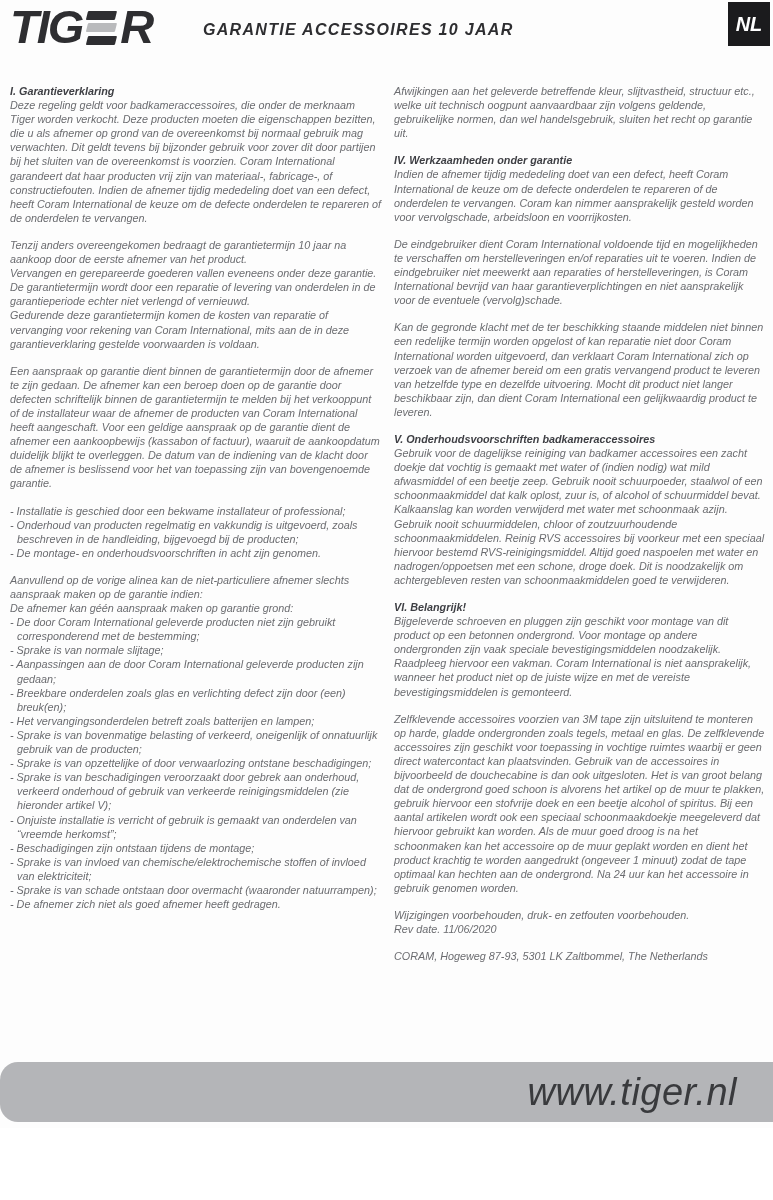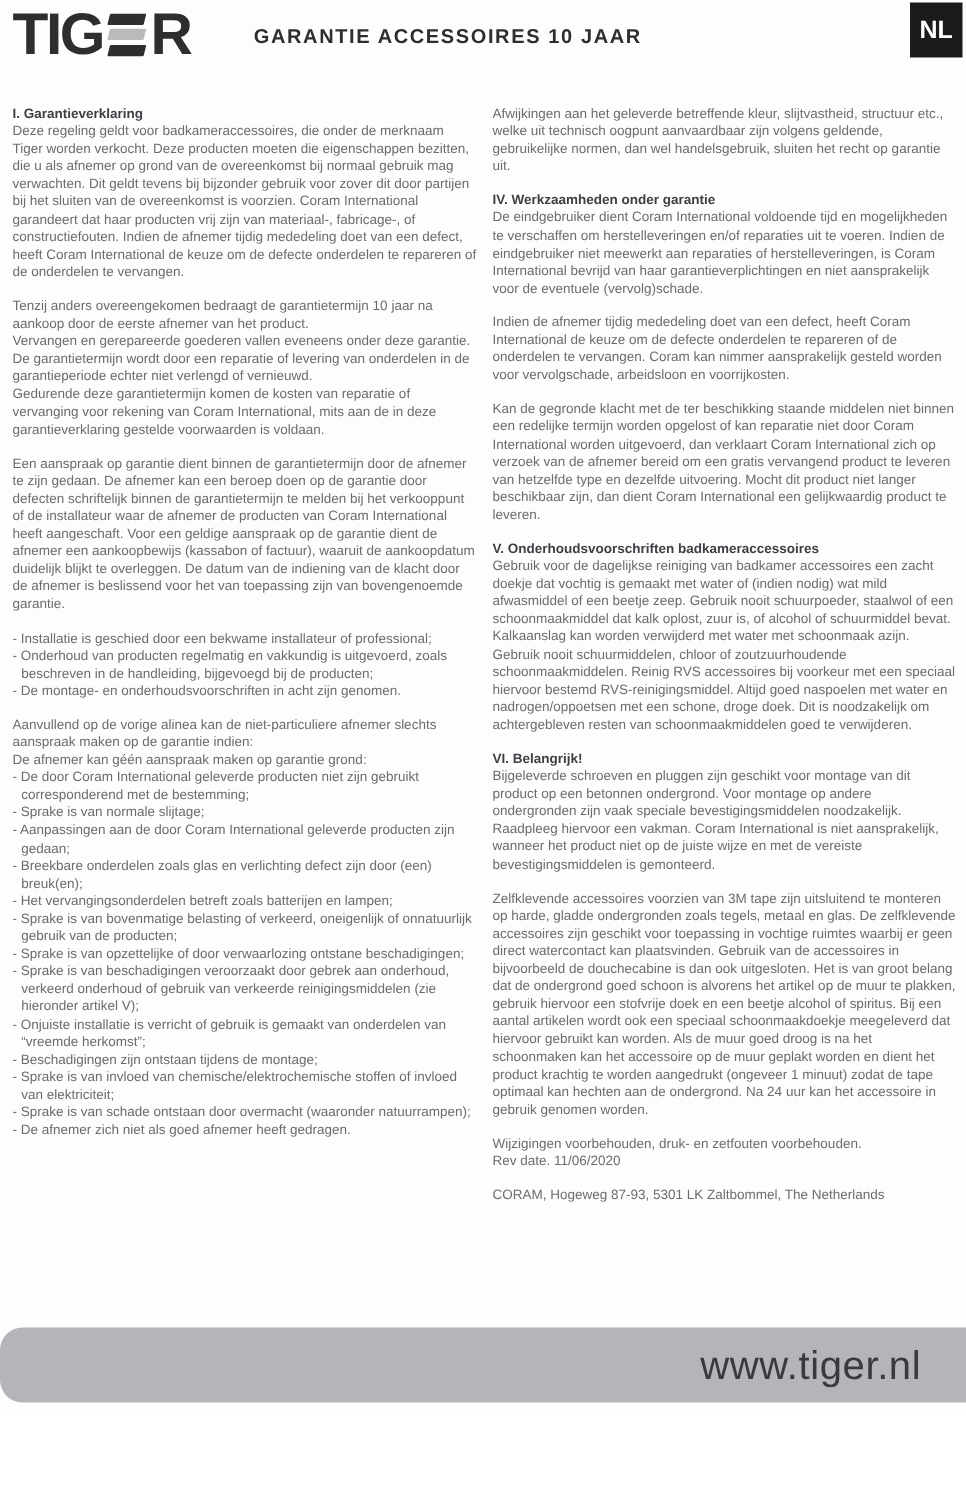--- a/index.html
+++ b/index.html
@@ -1,17 +1,17 @@
 <!DOCTYPE html>
 <html style="--page-bg: #fdfdfd; --logo-dark: #2e2e31; --logo-gray-bar: #b9babc; --heading-text: #3e3f44; --body-text: #6b6c70; --badge-bg: #1b1b1d; --badge-text: #ffffff; --footer-bar: #b4b5b8; --footer-text: #393a3d;"><head>
 <meta charset="utf-8">
 <style>
   html,body{margin:0;padding:0;}
   body{font-family:"Liberation Sans","DejaVu Sans",sans-serif;}
-  .page{position:relative;width:773px;height:1128px;background:var(--page-bg,#fdfdfd);overflow:hidden;}
+  .page{position:relative;width:773px;height:1128px;background:var(--page-bg,#fdfdfd);overflow:hidden;font-style:italic;}
 
   
   .logo{position:absolute;left:10px;top:5px;display:flex;align-items:flex-start;}
   .logo-text{font-size:47px;font-weight:bold;color:var(--logo-dark,#2e2e31);letter-spacing:-2px;line-height:44px;}
   .logo-ebars{display:inline-flex;flex-direction:column;justify-content:space-between;height:33px;width:29px;margin:6px 4px 0 5px;}
   .logo-ebars .bar{height:8.5px;transform:skewX(-14deg);border-radius:1px;}
   .bar-dark{background:var(--logo-dark,#2e2e31);}
   .bar-light{background:var(--logo-gray-bar,#b9babc);}
   .doc-title{position:absolute;left:203px;top:21px;font-size:16px;font-weight:bold;letter-spacing:1.3px;color:var(--logo-dark,#2d2d30);}
   .nl-badge{position:absolute;right:3px;top:2px;width:42px;height:44px;background:var(--badge-bg,#1b1b1d);color:var(--badge-text,#fff);
@@ -22,21 +22,21 @@
   .col{width:372px;}
   .block{font-size:10.8px;line-height:14.1px;color:var(--body-text,#6b6c70);}
   .heading{font-weight:bold;color:var(--heading-text,#3e3f44);}
   .para,.list{margin-bottom:13px;white-space:pre-line;}
   .para-tight{margin-bottom:0;}
   .li{padding-left:7px;text-indent:-7px;}
 
   
   .footer-bar{position:absolute;left:0;right:0;bottom:6px;height:60px;background:var(--footer-bar,#b4b5b8);
     border-radius:18px 0 0 18px;display:flex;align-items:center;justify-content:flex-end;padding-right:36px;box-sizing:border-box;}
-  .footer-url{font-size:32px;color:var(--footer-text,#393a3d);letter-spacing:0.5px;}
+  .footer-url{font-size:38px;color:var(--footer-text,#393a3d);letter-spacing:0.5px;}
 </style>
 </head>
 <body>
 
 <div class="page">
 
   <div class="logo">
     <span class="logo-text">TIG</span>
     <span class="logo-ebars">
       <span class="bar bar-dark"></span>
@@ -61,22 +61,22 @@
 Gedurende deze garantietermijn komen de kosten van reparatie of vervanging voor rekening van Coram International, mits aan de in deze garantieverklaring gestelde voorwaarden is voldaan.</div>
         <div class="block para">Een aanspraak op garantie dient binnen de garantietermijn door de afnemer te zijn gedaan. De afnemer kan een beroep doen op de garantie door defecten schriftelijk binnen de garantietermijn te melden bij het verkooppunt of de installateur waar de afnemer de producten van Coram International heeft aangeschaft. Voor een geldige aanspraak op de garantie dient de afnemer een aankoopbewijs (kassabon of factuur), waaruit de aankoopdatum duidelijk blijkt te overleggen. De datum van de indiening van de klacht door de afnemer is beslissend voor het van toepassing zijn van bovengenoemde garantie.</div>
         <div class="block list"><div class="li">- Installatie is geschied door een bekwame installateur of professional;</div><div class="li">- Onderhoud van producten regelmatig en vakkundig is uitgevoerd, zoals beschreven in de handleiding, bijgevoegd bij de producten;</div><div class="li">- De montage- en onderhoudsvoorschriften in acht zijn genomen.</div></div>
         <div class="block para para-tight">Aanvullend op de vorige alinea kan de niet-particuliere afnemer slechts aanspraak maken op de garantie indien:</div>
         <div class="block para para-tight">De afnemer kan géén aanspraak maken op garantie grond:</div>
         <div class="block list"><div class="li">- De door Coram International geleverde producten niet zijn gebruikt corresponderend met de bestemming;</div><div class="li">- Sprake is van normale slijtage;</div><div class="li">- Aanpassingen aan de door Coram International geleverde producten zijn gedaan;</div><div class="li">- Breekbare onderdelen zoals glas en verlichting defect zijn door (een) breuk(en);</div><div class="li">- Het vervangingsonderdelen betreft zoals batterijen en lampen;</div><div class="li">- Sprake is van bovenmatige belasting of verkeerd, oneigenlijk of onnatuurlijk gebruik van de producten;</div><div class="li">- Sprake is van opzettelijke of door verwaarlozing ontstane beschadigingen;</div><div class="li">- Sprake is van beschadigingen veroorzaakt door gebrek aan onderhoud, verkeerd onderhoud of gebruik van verkeerde reinigingsmiddelen (zie hieronder artikel V);</div><div class="li">- Onjuiste installatie is verricht of gebruik is gemaakt van onderdelen van “vreemde herkomst”;</div><div class="li">- Beschadigingen zijn ontstaan tijdens de montage;</div><div class="li">- Sprake is van invloed van chemische/elektrochemische stoffen of invloed van elektriciteit;</div><div class="li">- Sprake is van schade ontstaan door overmacht (waaronder natuurrampen);</div><div class="li">- De afnemer zich niet als goed afnemer heeft gedragen.</div></div>
       </div>
     <div class="col">
         <div class="block para">Afwijkingen aan het geleverde betreffende kleur, slijtvastheid, structuur etc., welke uit technisch oogpunt aanvaardbaar zijn volgens geldende, gebruikelijke normen, dan wel handelsgebruik, sluiten het recht op garantie uit.</div>
         <div class="block heading">IV. Werkzaamheden onder garantie</div>
+        <div class="block para">Indien de afnemer tijdig mededeling doet van een defect, heeft Coram International de keuze om de defecte onderdelen te repareren of de onderdelen te vervangen. Coram kan nimmer aansprakelijk gesteld worden voor vervolgschade, arbeidsloon en voorrijkosten.</div>
         <div class="block para">De eindgebruiker dient Coram International voldoende tijd en mogelijkheden te verschaffen om herstelleveringen en/of reparaties uit te voeren. Indien de eindgebruiker niet meewerkt aan reparaties of herstelleveringen, is Coram International bevrijd van haar garantieverplichtingen en niet aansprakelijk voor de eventuele (vervolg)schade.</div>
-        <div class="block para">Indien de afnemer tijdig mededeling doet van een defect, heeft Coram International de keuze om de defecte onderdelen te repareren of de onderdelen te vervangen. Coram kan nimmer aansprakelijk gesteld worden voor vervolgschade, arbeidsloon en voorrijkosten.</div>
         <div class="block para">Kan de gegronde klacht met de ter beschikking staande middelen niet binnen een redelijke termijn worden opgelost of kan reparatie niet door Coram International worden uitgevoerd, dan verklaart Coram International zich op verzoek van de afnemer bereid om een gratis vervangend product te leveren van hetzelfde type en dezelfde uitvoering. Mocht dit product niet langer beschikbaar zijn, dan dient Coram International een gelijkwaardig product te leveren.</div>
         <div class="block heading">V. Onderhoudsvoorschriften badkameraccessoires</div>
         <div class="block para">Gebruik voor de dagelijkse reiniging van badkamer accessoires een zacht doekje dat vochtig is gemaakt met water of (indien nodig) wat mild afwasmiddel of een beetje zeep. Gebruik nooit schuurpoeder, staalwol of een schoonmaakmiddel dat kalk oplost, zuur is, of alcohol of schuurmiddel bevat. Kalkaanslag kan worden verwijderd met water met schoonmaak azijn. Gebruik nooit schuurmiddelen, chloor of zoutzuurhoudende schoonmaakmiddelen. Reinig RVS accessoires bij voorkeur met een speciaal hiervoor bestemd RVS-reinigingsmiddel. Altijd goed naspoelen met water en nadrogen/oppoetsen met een schone, droge doek. Dit is noodzakelijk om achtergebleven resten van schoonmaakmiddelen goed te verwijderen.</div>
         <div class="block heading">VI. Belangrijk!</div>
         <div class="block para">Bijgeleverde schroeven en pluggen zijn geschikt voor montage van dit product op een betonnen ondergrond. Voor montage op andere ondergronden zijn vaak speciale bevestigingsmiddelen noodzakelijk. Raadpleeg hiervoor een vakman. Coram International is niet aansprakelijk, wanneer het product niet op de juiste wijze en met de vereiste bevestigingsmiddelen is gemonteerd.</div>
         <div class="block para">Zelfklevende accessoires voorzien van 3M tape zijn uitsluitend te monteren op harde, gladde ondergronden zoals tegels, metaal en glas. De zelfklevende accessoires zijn geschikt voor toepassing in vochtige ruimtes waarbij er geen direct watercontact kan plaatsvinden. Gebruik van de accessoires in bijvoorbeeld de douchecabine is dan ook uitgesloten. Het is van groot belang dat de ondergrond goed schoon is alvorens het artikel op de muur te plakken, gebruik hiervoor een stofvrije doek en een beetje alcohol of spiritus. Bij een aantal artikelen wordt ook een speciaal schoonmaakdoekje meegeleverd dat hiervoor gebruikt kan worden. Als de muur goed droog is na het schoonmaken kan het accessoire op de muur geplakt worden en dient het product krachtig te worden aangedrukt (ongeveer 1 minuut) zodat de tape optimaal kan hechten aan de ondergrond. Na 24 uur kan het accessoire in gebruik genomen worden.</div>
         <div class="block para">Wijzigingen voorbehouden, druk- en zetfouten voorbehouden.
 Rev date. 11/06/2020</div>
         <div class="block para">CORAM, Hogeweg 87-93, 5301 LK Zaltbommel, The Netherlands</div>
       </div>

